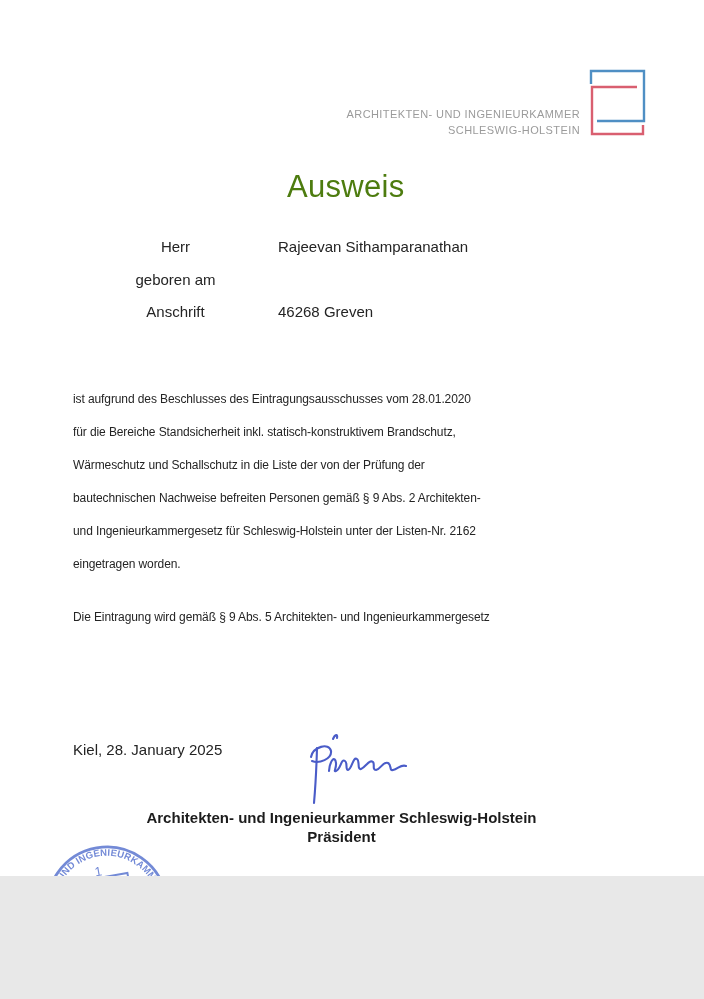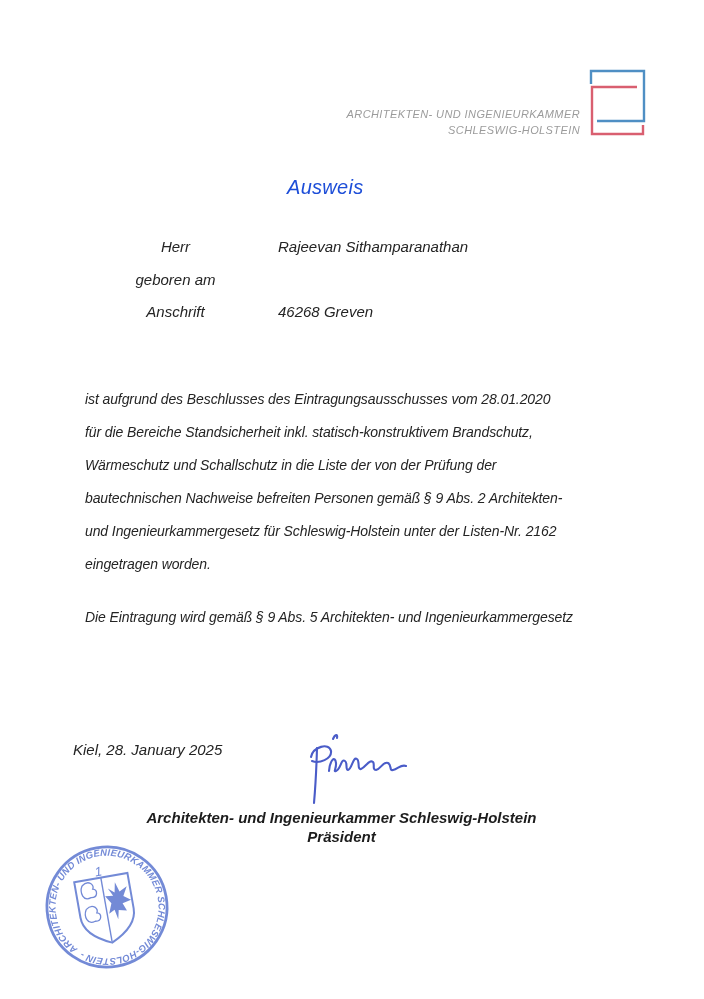--- a/index.html
+++ b/index.html
@@ -1,26 +1,25 @@
 <!DOCTYPE html>
 <html><head>
 <meta charset="utf-8">
 <style>
   * { margin: 0; padding: 0; box-sizing: border-box; }
   html, body { background: #e8e8e8; }
   .page {
     position: relative;
     width: 704px;
-    height: 999px;
+    height: 876px;
     background: #ffffff;
     margin: 0 auto;
     overflow: hidden;
     font-family: "Liberation Sans", sans-serif;
     color: #222;
-    font-style: italic;
   }
   
   .org-block {
     position: absolute;
     top: 106px;
     right: 124px;
     text-align: right;
     font-size: 11px;
     line-height: 16px;
     letter-spacing: 0.4px;
@@ -30,44 +29,44 @@
   .logo-svg {
     position: absolute;
     top: 60px;
     left: 586px;
   }
   
   .doc-title {
     position: absolute;
     top: 171px;
     left: 287px;
-    font-size: 20px;
+    font-size: 31px;
     line-height: 32px;
     letter-spacing: 0.3px;
-    color: #1d4ed8;
+    color: #4d7c0f;
   }
   
   .field-row {
     position: absolute;
     left: 73px;
     font-size: 15px;
     line-height: 18px;
     color: #242424;
     white-space: nowrap;
     text-align: center;
   }
   .field-row .flabel { display: inline-block; width: 205px; }
   .row-herr     { top: 238px; }
   .row-geboren  { top: 271px; }
   .row-anschrift{ top: 303px; }
   
   .para {
     position: absolute;
-    left: 85px;
-    font-size: 14px;
+    left: 73px;
+    font-size: 12px;
     line-height: 33px;
     letter-spacing: -0.1px;
     color: #242424;
     white-space: nowrap;
   }
   .para-1 { top: 383px; }
   .para-2 { top: 601px; }
   
   .date-line {
     position: absolute;

